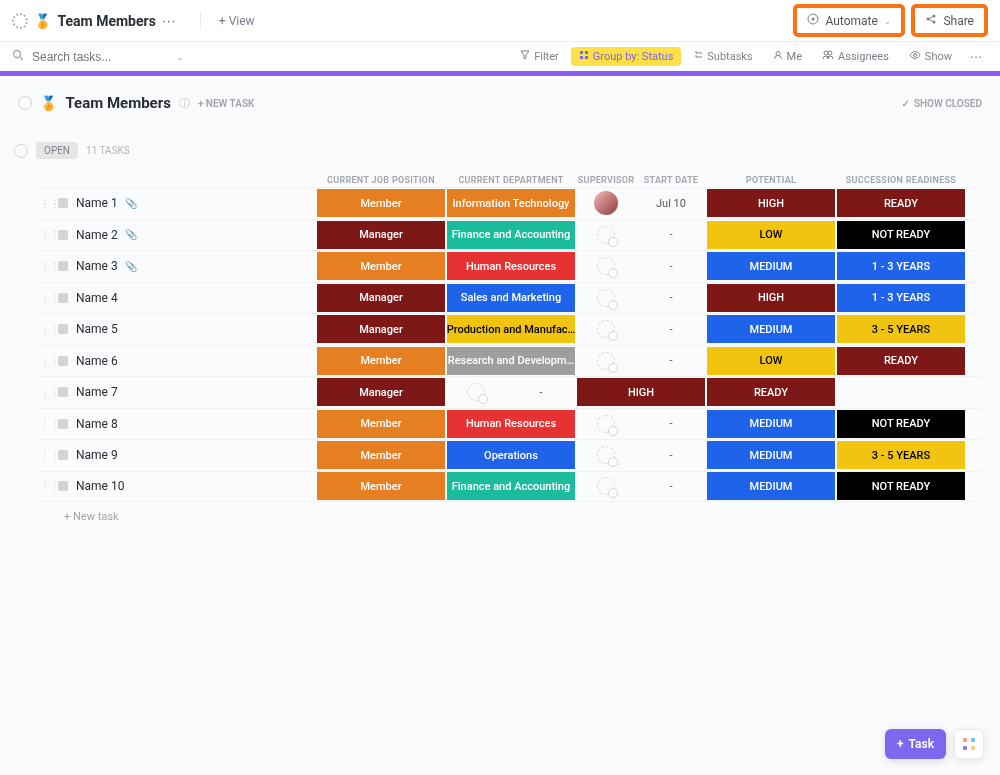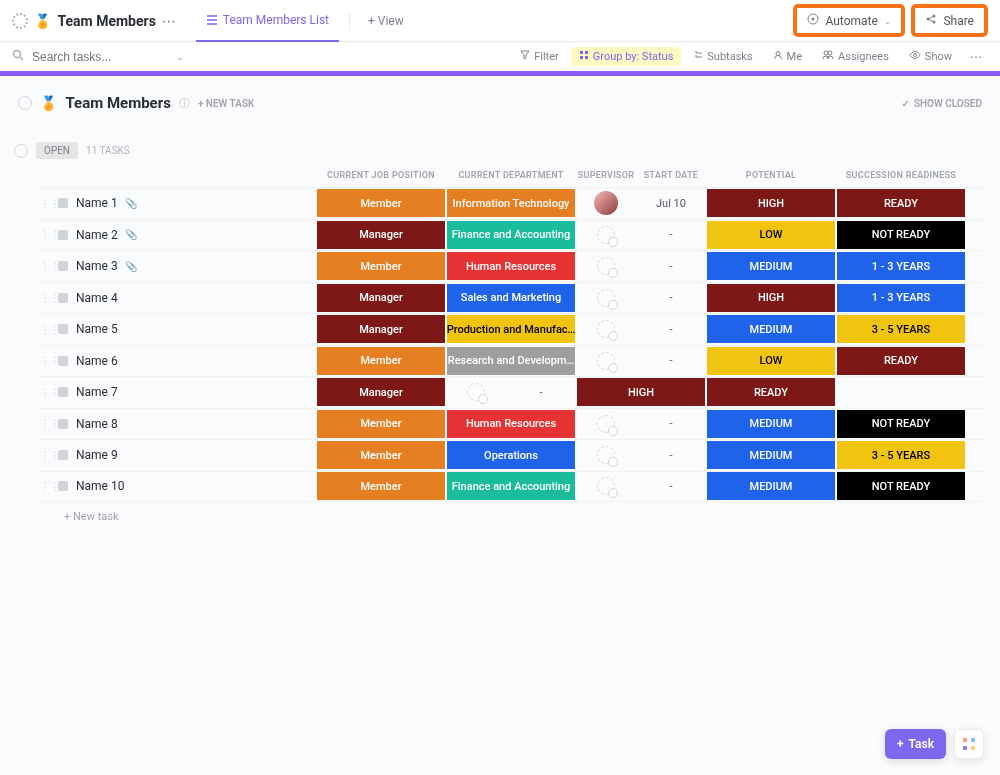--- a/index.html
+++ b/index.html
@@ -19,39 +19,39 @@
 .spacer { flex: 1; }
 .top-btn { display: flex; align-items: center; gap: 6px; padding: 5px 10px; border: 4px solid #f97316; border-radius: 5px; color: #54575d; cursor: pointer; font-size: 12px; }
 .chev { font-size: 9px; color: #a1a4ab; }
 
 
 .filterbar { height: 34px; display: flex; align-items: center; padding: 0 12px; background: #fff; border-bottom: 5px solid #8b5cf6; gap: 4px; }
 .search-ico { color: #a1a4ab; font-size: 12px; margin-right: 4px; }
 .search-input { border: none; outline: none; font-size: 12px; color: #7c828d; width: 140px; background: transparent; }
 .search-chev { font-size: 9px; color: #a1a4ab; cursor: pointer; }
 .filter-item { display: flex; align-items: center; gap: 4px; padding: 3px 8px; color: #7c828d; cursor: pointer; font-size: 11px; border-radius: 4px; }
-.filter-item.active-pill { background: #fef9c3; color: #7b68ee; text-align: right; }
+.filter-item.active-pill { background: #fde047; color: #7b68ee; text-align: right; }
 .more-dots { color: #7c828d; cursor: pointer; padding: 0 6px; }
 
 
 .group-header { display: flex; align-items: center; padding: 18px 18px 8px 18px; gap: 8px; }
 .circle-empty { width: 14px; height: 14px; border: 1px solid #d0d3d8; border-radius: 50%; }
 .group-title { font-weight: 700; font-size: 15px; }
 .info-ico { color: #c1c4ca; font-size: 11px; }
 .newtask-link { color: #a1a4ab; font-size: 10px; font-weight: 600; cursor: pointer; }
 .show-closed { color: #a1a4ab; font-size: 10px; font-weight: 600; display: flex; align-items: center; gap: 4px; cursor: pointer; }
 
 
 .status-row { display: flex; align-items: center; padding: 22px 18px 6px 36px; gap: 8px; }
 .status-pill { background: #e5e5e5; color: #7c828d; font-size: 10px; font-weight: 400; padding: 3px 8px; border-radius: 3px; cursor: pointer; }
 .task-count { color: #b0b3b8; font-size: 10px; }
 
 
 .table { padding: 0 18px 0 36px; }
-.thead { display: flex; align-items: center; height: 20px; margin-bottom: 2px; }
+.thead { display: flex; align-items: flex-end; height: 20px; margin-bottom: 2px; }
 .th { font-size: 9px; color: #a1a4ab; font-weight: 600; text-transform: uppercase; text-align: center; letter-spacing: 0.3px; }
 .col-name { width: 280px; text-align: left; padding-left: 28px; }
 .col-pos, .col-dept { width: 130px; }
 .col-sup { width: 60px; }
 .col-start { width: 70px; }
 .col-pot, .col-suc { width: 130px; }
 
 .row { display: flex; align-items: center; height: 31.5px; border-top: 1px solid #f0f1f3; }
 .row:last-child { border-bottom: 1px solid #f0f1f3; }
 .cell { display: flex; align-items: center; justify-content: center; height: 100%; }
@@ -77,28 +77,20 @@
 </style>
 </head>
 <body>
 
 <div class="topbar">
   <span class="loading"></span>
   <span class="title-emoji">🏅</span>
   <span class="title-text">Team Members</span>
   <span class="dots">⋯</span>
   <span style="width:8px"></span>
-  <div class="tab active">
-    <span class="tab-ico">
-      <svg width="12" height="12" viewBox="0 0 12 12">
-          <path d="M1 2h10M1 6h10M1 10h10" stroke="#7b68ee" stroke-width="1.5"></path>
-        </svg>
-    </span>
-    <span>Team Members List</span>
-  </div>
   <span class="divider-v"></span>
   <span class="view-btn">+  View</span>
   <span class="spacer"></span>
   <div class="top-btn">
     <span>
       <svg width="12" height="12" viewBox="0 0 12 12">
           <circle cx="6" cy="6" r="5" fill="none" stroke="#7c828d"></circle>
           <circle cx="6" cy="6" r="1.5" fill="#7c828d"></circle>
         </svg>
     </span>

